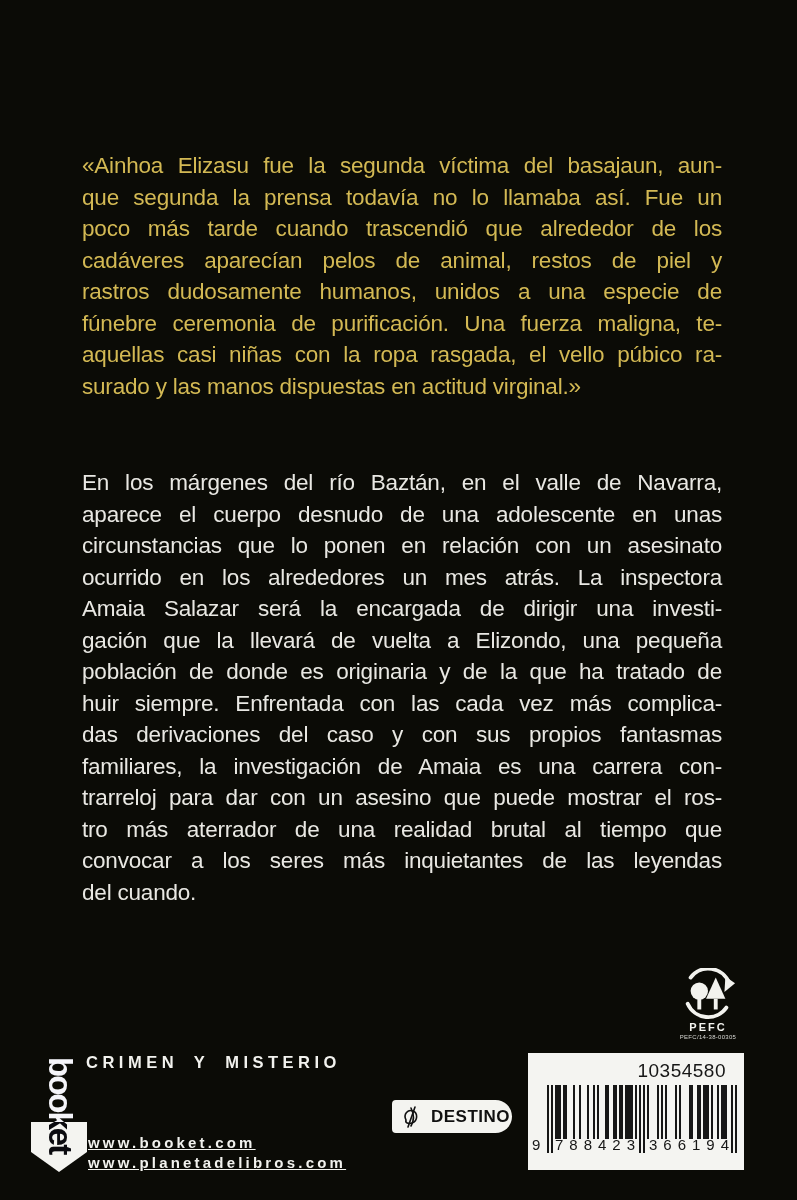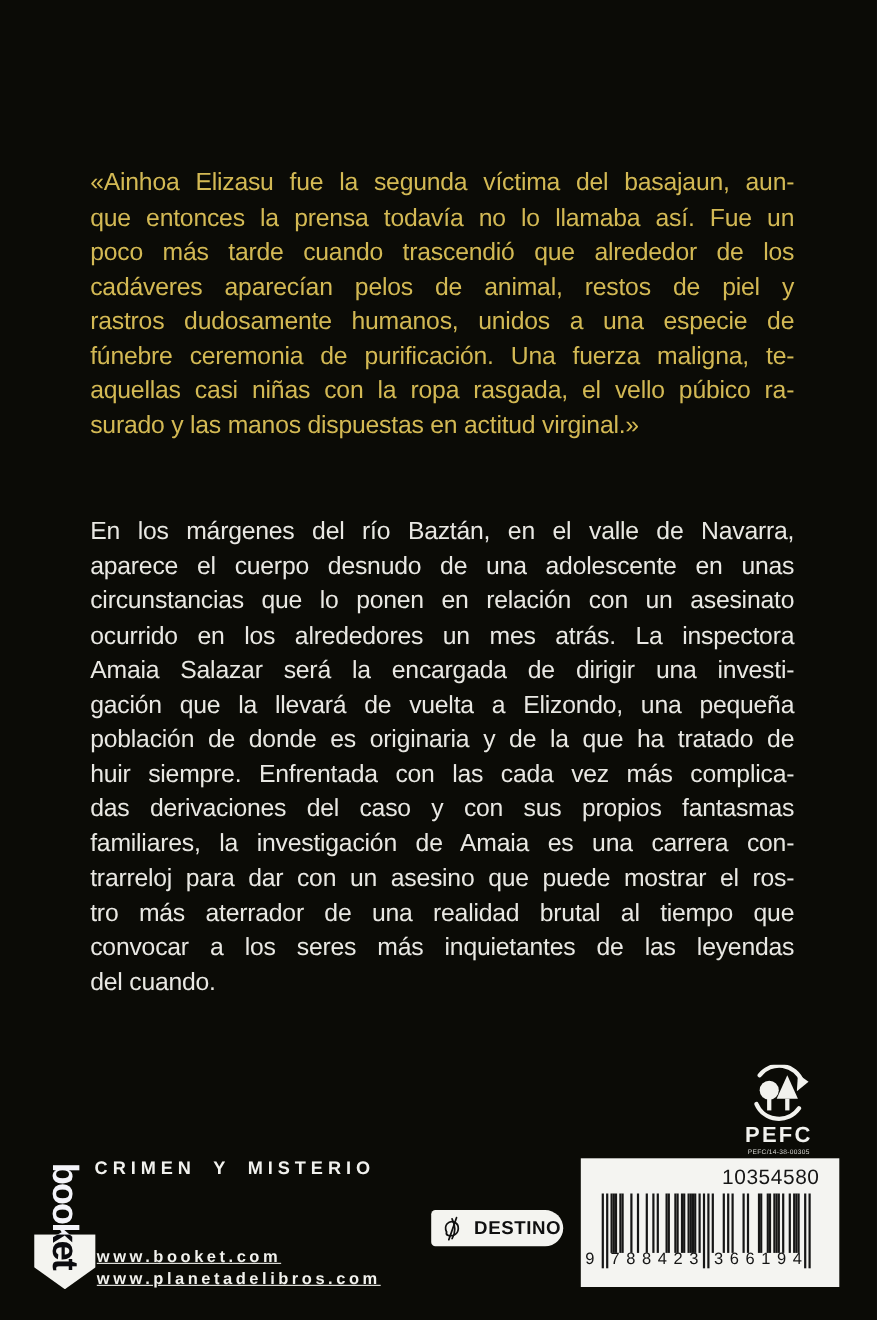--- a/index.html
+++ b/index.html
@@ -14,21 +14,21 @@
     font-size:22.5px;line-height:31.5px;letter-spacing:-0.2px;
     text-align:justify;text-align-last:justify;white-space:normal;
   }
   .para .line.last{text-align-last:left;}
   .quote-para{top:150px;color:#d3b954;}
   .synopsis-para{top:467px;color:#e9e8e3;}
 
   
   .pefc{position:absolute;left:669px;top:968px;width:78px;text-align:center;color:#f2f2ee;}
   .pefc svg{display:block;margin:0 auto;}
-  .pefc-label{font-size:20px;font-weight:bold;letter-spacing:2px;margin-top:1px;}
+  .pefc-label{font-size:11px;font-weight:bold;letter-spacing:2px;margin-top:1px;}
   .pefc-code{font-size:6px;letter-spacing:.3px;margin-top:1px;color:#d8d8d4;}
 
   
   .category{
     position:absolute;left:86px;top:1053px;color:#f2f2ee;
     font-size:16.5px;font-weight:bold;letter-spacing:4.5px;word-spacing:7px;
   }
   .sites{position:absolute;left:88px;top:1133px;color:#f2f2ee;font-weight:bold;}
   .sites .site{font-size:15px;letter-spacing:3.2px;line-height:20px;text-decoration:underline;}
 
@@ -49,41 +49,41 @@
   
   .destino{
     position:absolute;left:392px;top:1100px;width:120px;height:33px;
     background:#f4f4f0;border-radius:4px 17px 17px 4px;
     display:flex;align-items:center;justify-content:flex-start;padding-left:9px;box-sizing:border-box;
   }
   .destino .dlabel{font-size:17px;font-weight:bold;letter-spacing:.5px;color:#101010;margin-left:8px;}
 
   
   .barcode-box{
-    position:absolute;left:528px;top:1053px;width:235px;height:117px;
+    position:absolute;left:528px;top:1053px;width:216px;height:117px;
     background:#f4f4f1;box-sizing:border-box;
   }
   .sku{font-size:19px;color:#161616;text-align:right;margin:7px 18px 0 0;letter-spacing:.5px;}
   .bars{position:relative;width:190px;height:70px;margin:3px 0 0 19px;display:flex;align-items:flex-start;}
   .module{flex:0 0 2px;height:54px;}
   .module.guard{height:68px;}
   .bc-digit{position:absolute;top:51px;font-size:15px;color:#161616;}
   .bc-lead{left:-15px;}
   .bc-grp{display:flex;justify-content:space-between;}
   .bc-g1{left:8px;width:80px;}
   .bc-g2{left:102px;width:80px;}
 </style>
 </head>
 <body>
 
 <div class="cover">
 
   <div class="para quote-para">
       <div class="line">«Ainhoa Elizasu fue la segunda víctima del basajaun, aun-</div>
-      <div class="line">que entonces la prensa todavía no lo llamaba así. Fue un</div>
+      <div class="line">que segunda la prensa todavía no lo llamaba así. Fue un</div>
       <div class="line">poco más tarde cuando trascendió que alrededor de los</div>
       <div class="line">cadáveres aparecían pelos de animal, restos de piel y</div>
       <div class="line">rastros dudosamente humanos, unidos a una especie de</div>
       <div class="line">fúnebre ceremonia de purificación. Una fuerza maligna, te-</div>
       <div class="line">aquellas casi niñas con la ropa rasgada, el vello púbico ra-</div>
       <div class="line last">surado y las manos dispuestas en actitud virginal.»</div>
     </div>
 
   <div class="para synopsis-para">
       <div class="line">En los márgenes del río Baztán, en el valle de Navarra,</div>

